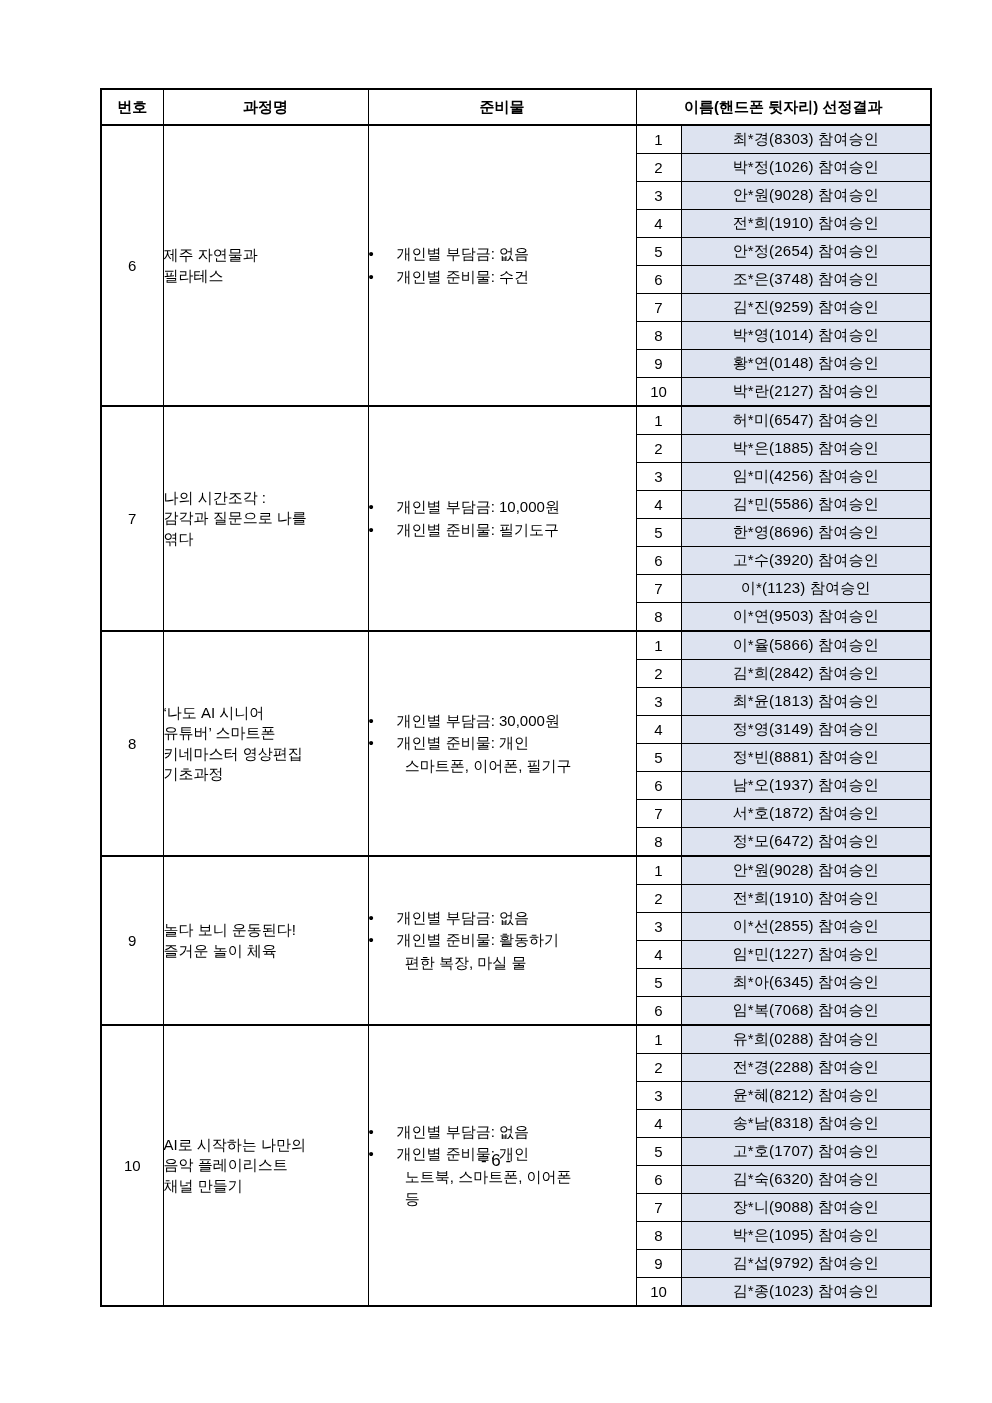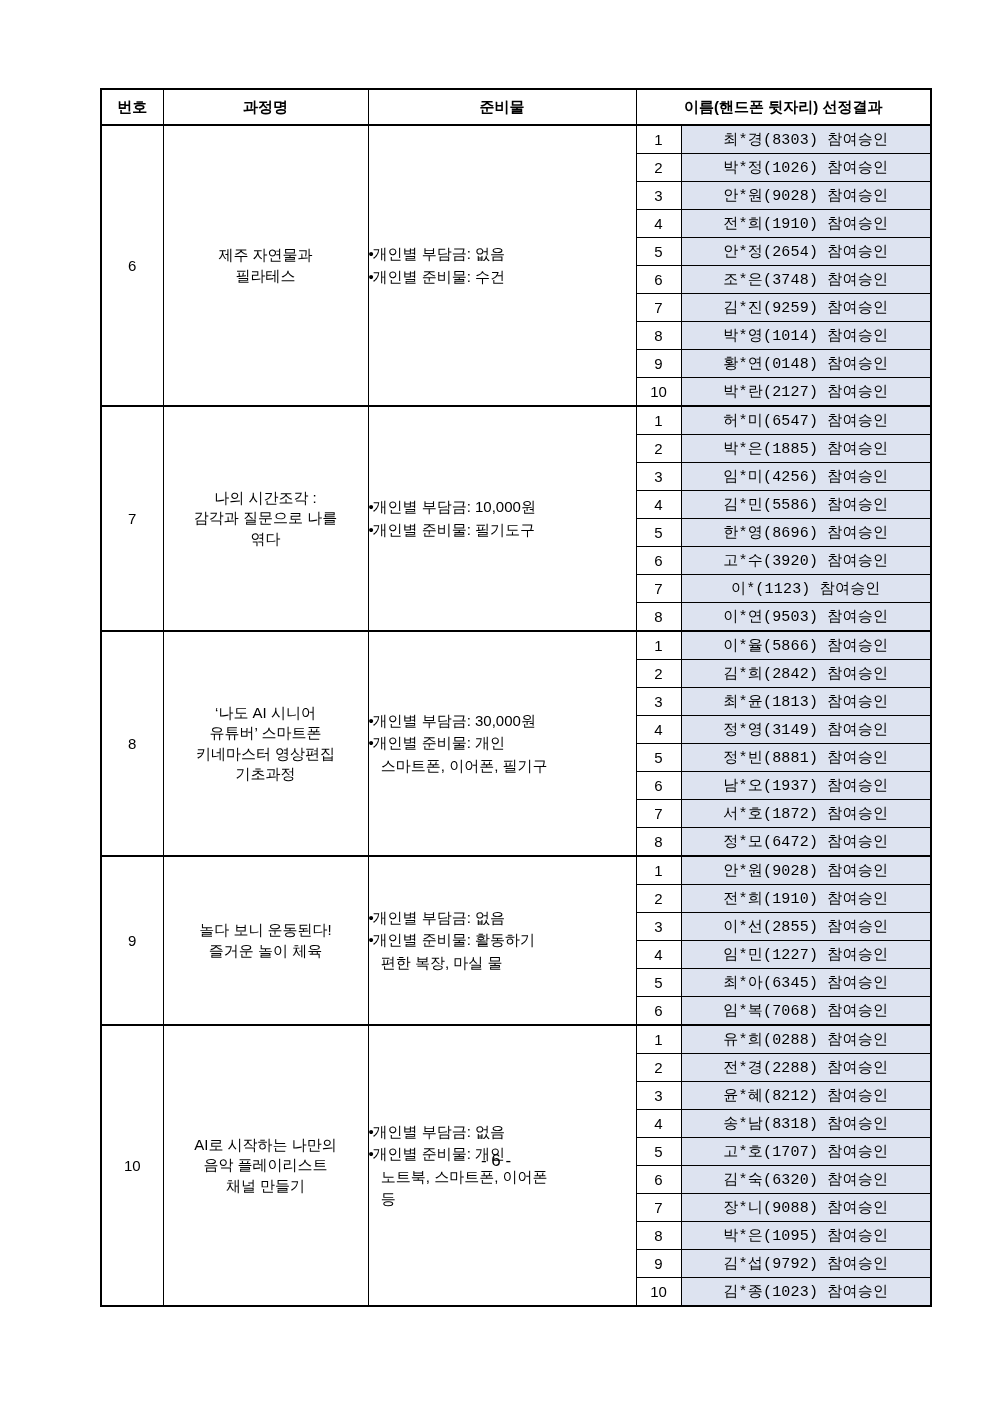--- a/index.html
+++ b/index.html
@@ -47,55 +47,53 @@
   .col-course  { width: 205px; }
   .col-prep    { width: 268px; }
   .col-idx     { width: 45px; }
   .col-name    { width: 250px; }
 
   td.cell-no {
     text-align: center;
     font-size: 16px;
   }
   td.cell-course {
-    text-align: center;
     line-height: 1.35;
     font-size: 16px;
     padding: 4px 6px;
   }
   td.cell-prep {
     text-align: left;
     line-height: 1.5;
     font-size: 16px;
     padding: 6px 10px 6px 12px;
   }
   td.cell-prep .bullet-line {
     white-space: pre-wrap;
     text-indent: 0;
-    padding-left: 4px;
+    padding-left: 28px;
     position: relative;
   }
   td.cell-prep .bullet-line::before {
     content: "\2022";
     position: absolute;
     left: 0;
     top: 0;
   }
   td.cell-idx {
     text-align: center;
     font-size: 15px;
     height: 27px;
   }
   td.cell-name {
     text-align: center;
     font-size: 16px;
     background: #dde3f0;
     height: 27px;
     letter-spacing: 0.2px;
-    font-family: Liberation Mono, monospace;
   }
   tr.group-start > td {
     border-top: 2px solid #000 !important;
   }
   .footer-page {
     position: absolute;
     left: 0;
     right: 0;
     bottom: 44px;
     text-align: center;

